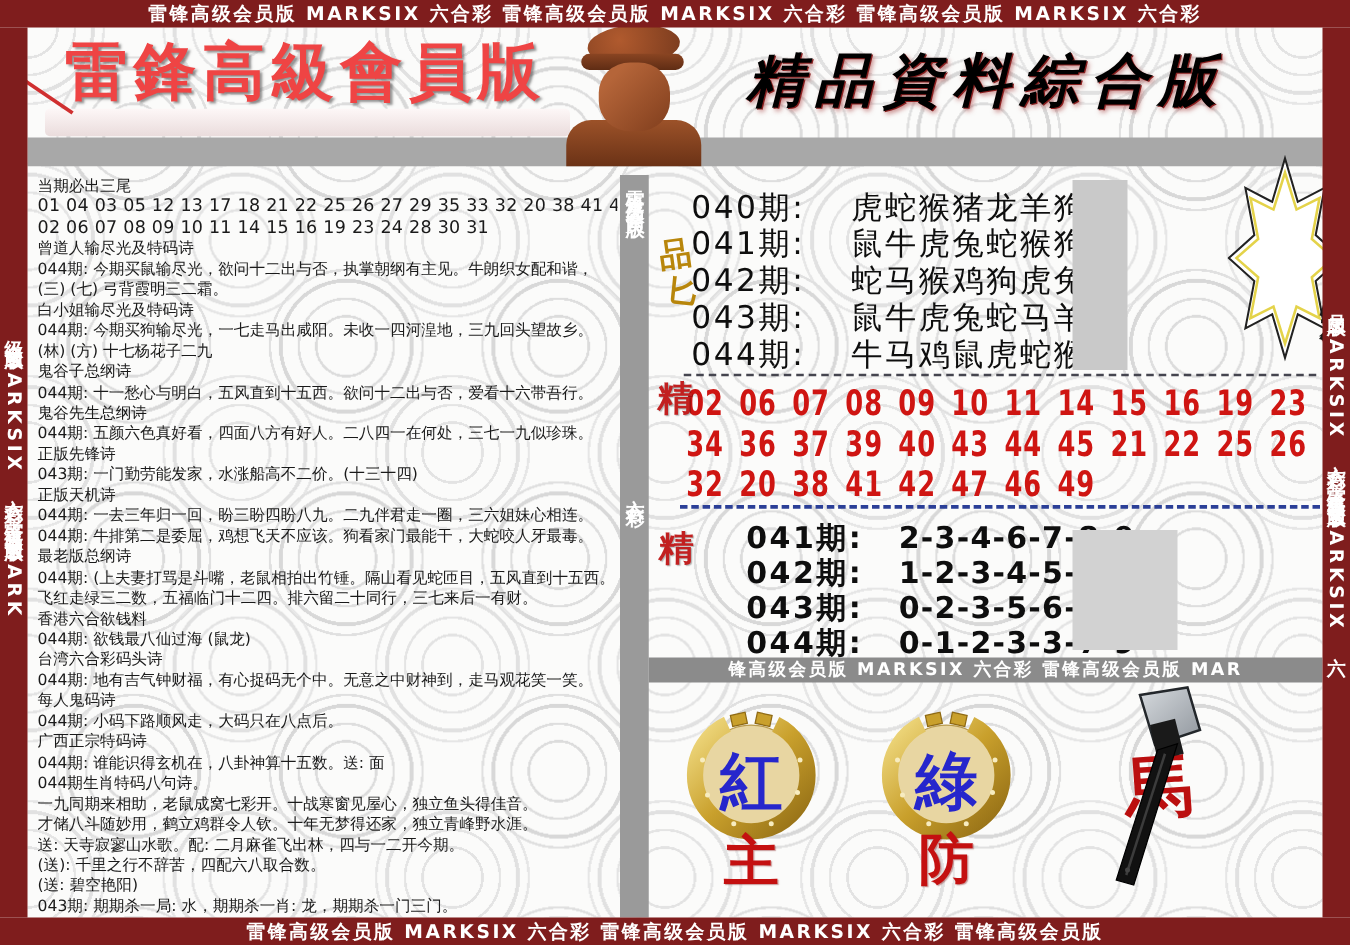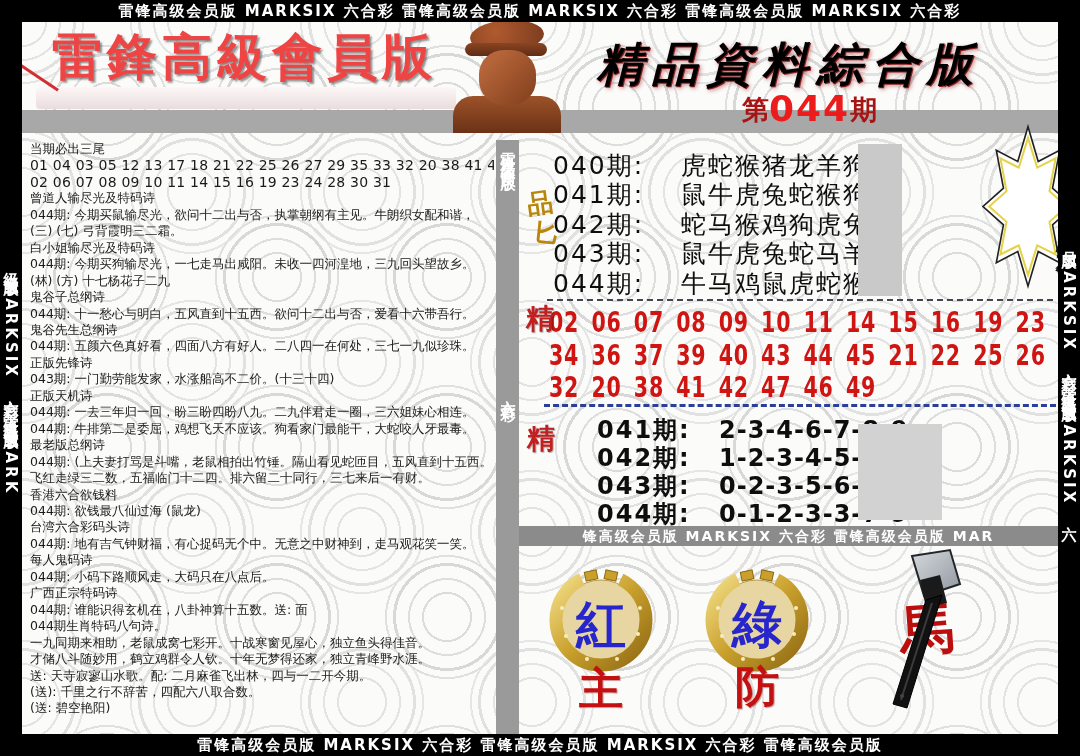--- a/index.html
+++ b/index.html
@@ -13,21 +13,21 @@
       radial-gradient(circle, rgba(0,0,0,0) 0 23px, #dcdcdc 23px 25px, rgba(0,0,0,0) 25px 37px,
         #dedede 37px 39px, rgba(0,0,0,0) 39px 51px, #d8d8d8 51px 54px, rgba(0,0,0,0) 54px 60px,
         #e0e0e0 60px 62px, rgba(0,0,0,0) 62px),
       radial-gradient(circle, rgba(0,0,0,0) 0 23px, #e3e3e3 23px 25px, rgba(0,0,0,0) 25px 37px,
         #e4e4e4 37px 39px, rgba(0,0,0,0) 39px 51px, #e1e1e1 51px 54px, rgba(0,0,0,0) 54px 60px,
         #e6e6e6 60px 62px, rgba(0,0,0,0) 62px);
     background-size:170px 170px,170px 170px;
     background-position:0 0,85px 85px;}
 
   
-  .strip{position:absolute;background:#000000;color:#fff;font-weight:bold;
+  .strip{position:absolute;background:#7f1d1d;color:#fff;font-weight:bold;
          overflow:hidden;white-space:nowrap;z-index:10;}
   .strip.h{height:22px;left:0;width:1080px;font-size:15px;line-height:22px;
            text-align:center;letter-spacing:2px;}
   .strip.top{top:0;} .strip.bottom{top:734px;}
   .strip.v{top:22px;width:22px;height:712px;font-size:15px;letter-spacing:3px;
            writing-mode:vertical-rl;text-orientation:mixed;line-height:22px;text-align:center;}
   .strip.left{left:0;} .strip.right{left:1058px;}
 
   
   .mid-vstrip{position:absolute;left:496px;top:140px;width:23px;height:594px;background:#9a9a9a;
@@ -144,23 +144,20 @@
   <div class="red-slash"></div>
 
   <div class="statue">
     <div class="shoulders"></div>
     <div class="cap"></div>
     <div class="brim"></div>
     <div class="face"></div>
   </div>
 
   <div class="right-title">精品資料綜合版</div>
-  <div class="issue">
-    <span class="ch">第</span><span class="num">044</span><span class="ch">期</span>
-  </div>
 
   <div class="burst">
     <svg width="92" height="170" viewBox="0 0 90 165">
       <polygon points="89,82 69,100 76,137 55,126 45,160 35,126 14,137 21,100 1,82 21,64 14,27 35,38 45,4 55,38 76,27 69,64" fill="#ffffff" stroke="#222" stroke-width="1.6"></polygon>
       <polygon points="83,82 66,97 72,129 54,120 45,149 36,120 18,129 24,97 7,82 24,67 18,35 36,44 45,15 54,44 72,35 66,67" fill="none" stroke="#e4d34a" stroke-width="2"></polygon>
     </svg>
     <div class="btxt">爆料</div>
   </div>
 
   <div class="left-col">
@@ -192,20 +189,21 @@
       <div class="l-line">每人鬼码诗</div>
       <div class="l-line">044期: 小码下路顺风走，大码只在八点后。</div>
       <div class="l-line">广西正宗特码诗</div>
       <div class="l-line">044期: 谁能识得玄机在，八卦神算十五数。送: 面</div>
       <div class="l-line">044期生肖特码八句诗。</div>
       <div class="l-line">一九同期来相助，老鼠成窝七彩开。十战寒窗见屋心，独立鱼头得佳音。</div>
       <div class="l-line">才储八斗随妙用，鹤立鸡群令人钦。十年无梦得还家，独立青峰野水涯。</div>
       <div class="l-line">送: 天寺寂寥山水歌。配: 二月麻雀飞出林，四与一二开今期。</div>
       <div class="l-line">(送): 千里之行不辞苦，四配六八取合数。</div>
       <div class="l-line">(送: 碧空艳阳)</div>
+      <div class="l-line">043期: 期期杀一局: 水，期期杀一肖: 龙，期期杀一门三门。</div>
     </div>
 
   <div class="mid-vstrip">
     <span>雷锋高级会员版</span>
     <span class="mv2">六合彩</span>
   </div>
   <div class="mid-hstrip">锋高级会员版  MARKSIX  六合彩  雷锋高级会员版  MAR</div>
 
   <div class="zodiac">
       <div class="z-row">

